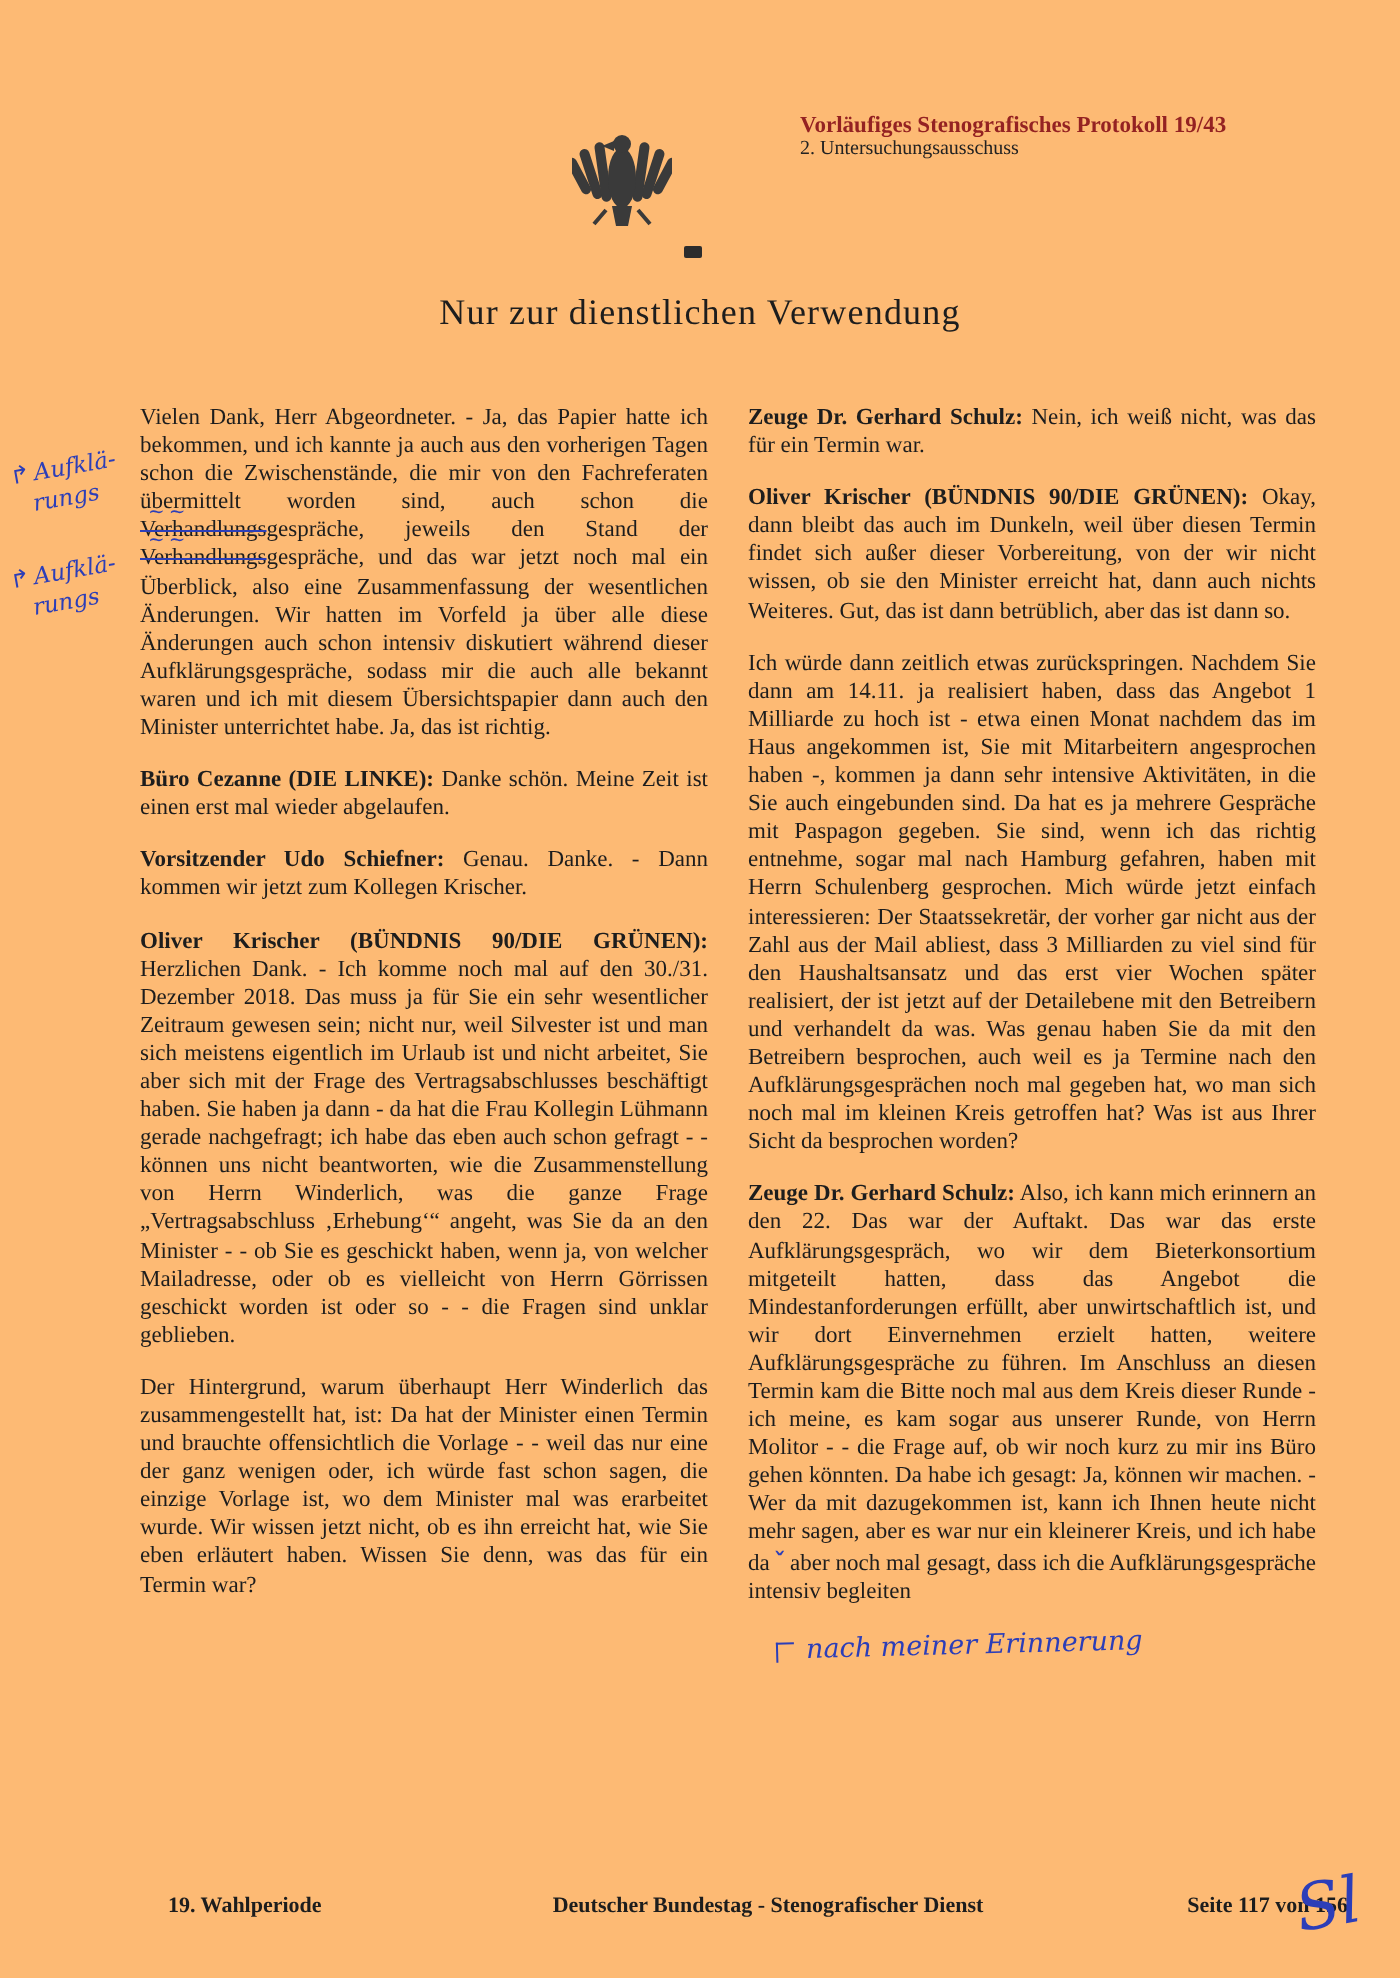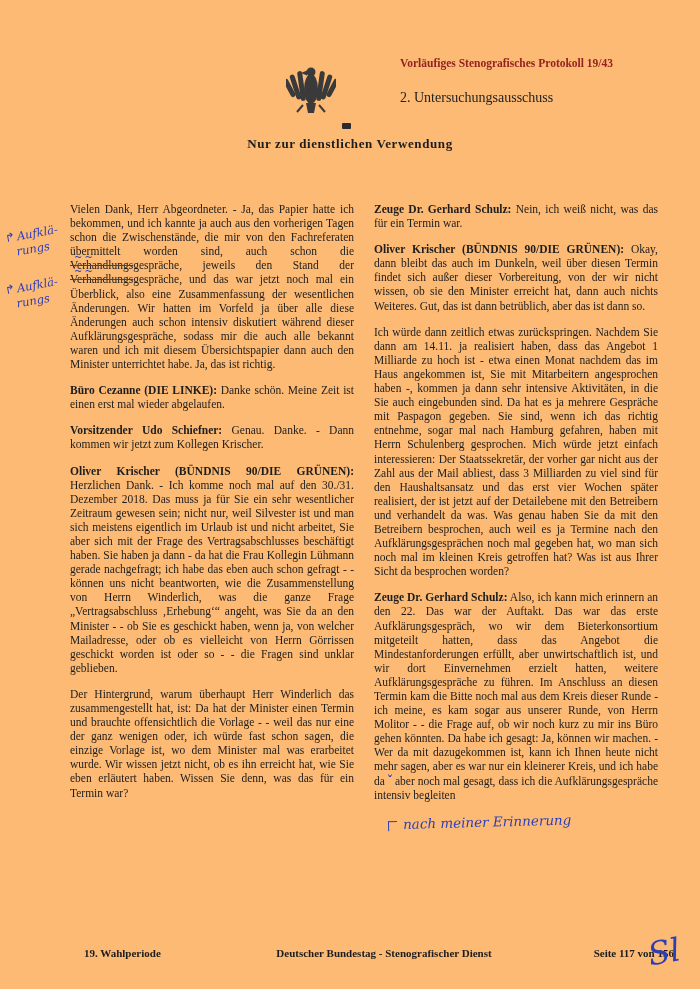--- a/index.html
+++ b/index.html
@@ -5,27 +5,27 @@
   * { margin:0; padding:0; box-sizing:border-box; }
   html,body { background:#ffffff; }
   .page {
     position:relative; width:700px; height:989px;
     background:#fdba74; overflow:hidden;
     font-family:"Liberation Serif", serif; color:#1d1d1d;
   }
   
   .header-block { position:absolute; left:400px; top:57px; }
   .protocol-title { color:#942222; font-weight:bold; font-size:11.5px; white-space:nowrap; }
-  .committee { color:#222; font-size:14px; margin-top:21px; }
+  .committee { color:#222; font-size:10px; }
   .eagle { position:absolute; left:286px; top:64px; }
   .artifact { position:absolute; left:342px; top:123px; width:9px; height:6px; background:#2c2c2c; border-radius:1px; }
   
   .doc-title {
-    position:absolute; top:136px; left:0; width:100%;
-    text-align:center; font-size:13px; font-weight:bold; letter-spacing:0.6px;
+    position:absolute; top:146px; left:0; width:100%;
+    text-align:center; font-size:18px; font-weight:normal; letter-spacing:0.6px;
   }
   
   .columns { position:absolute; left:70px; top:202px; width:588px; display:flex; gap:20px; }
   .col { width:284px; font-size:11.5px; line-height:14.1px; text-align:justify; hyphens:auto; }
   .col p { margin-bottom:12px; }
   .col b { font-weight:bold; }
   
   .strike {
     position:relative;
     text-decoration:line-through;

